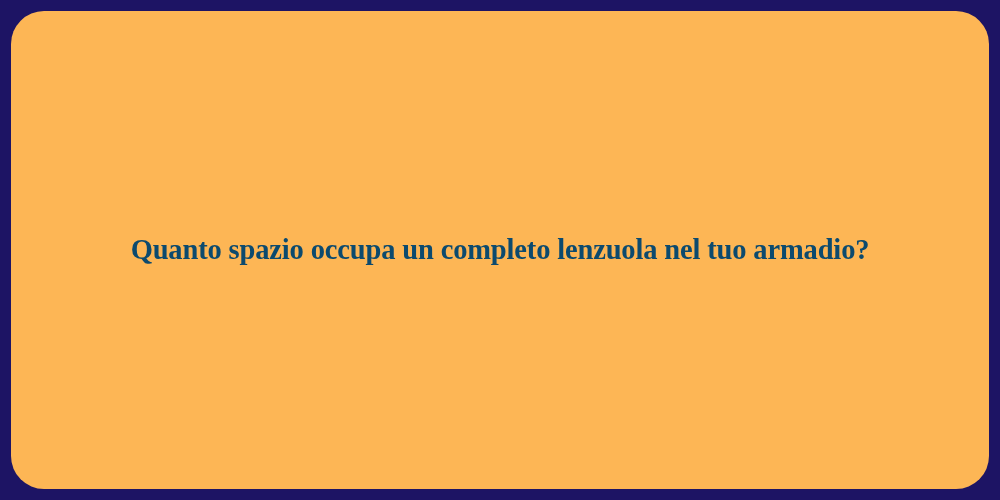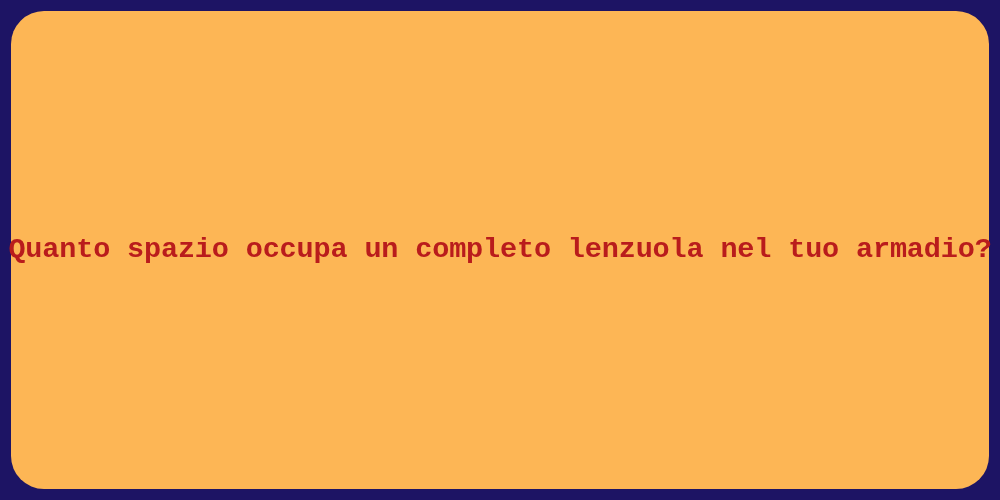--- a/index.html
+++ b/index.html
@@ -27,22 +27,22 @@
     border-radius: 33px;
     display: flex;
     align-items: center;
     justify-content: center;
     box-sizing: border-box;
     padding: 0 38px;
   }
 
   .headline {
     margin: 0;
-    color: #b91c1c;
-    font-family: Liberation Mono, monospace;
+    color: #0c4a6e;
+    font-family: Liberation Serif, serif;
     font-size: 28.5px;
     font-weight: 700;
     line-height: 1.32;
     letter-spacing: -0.15px;
     text-align: left;
     white-space: nowrap;
     -webkit-font-smoothing: antialiased;
   }
 </style>
 </head>

